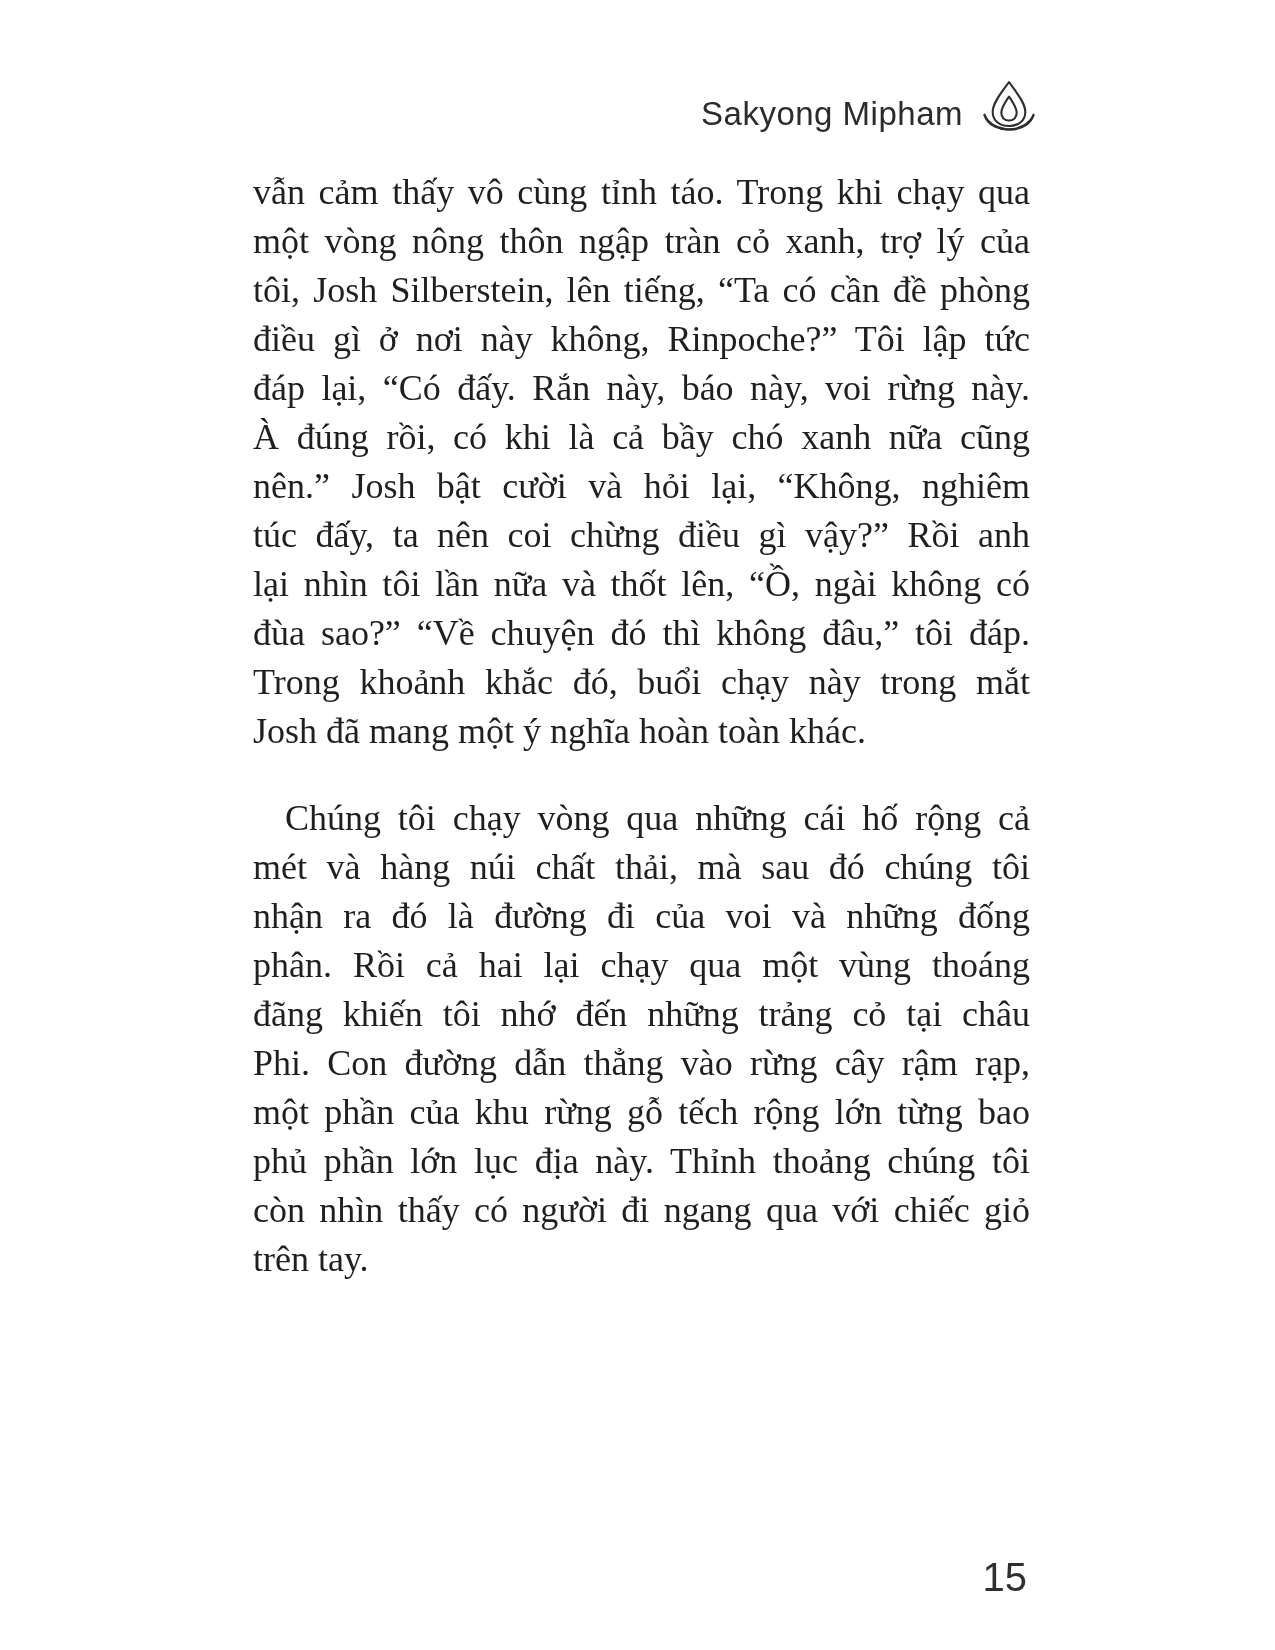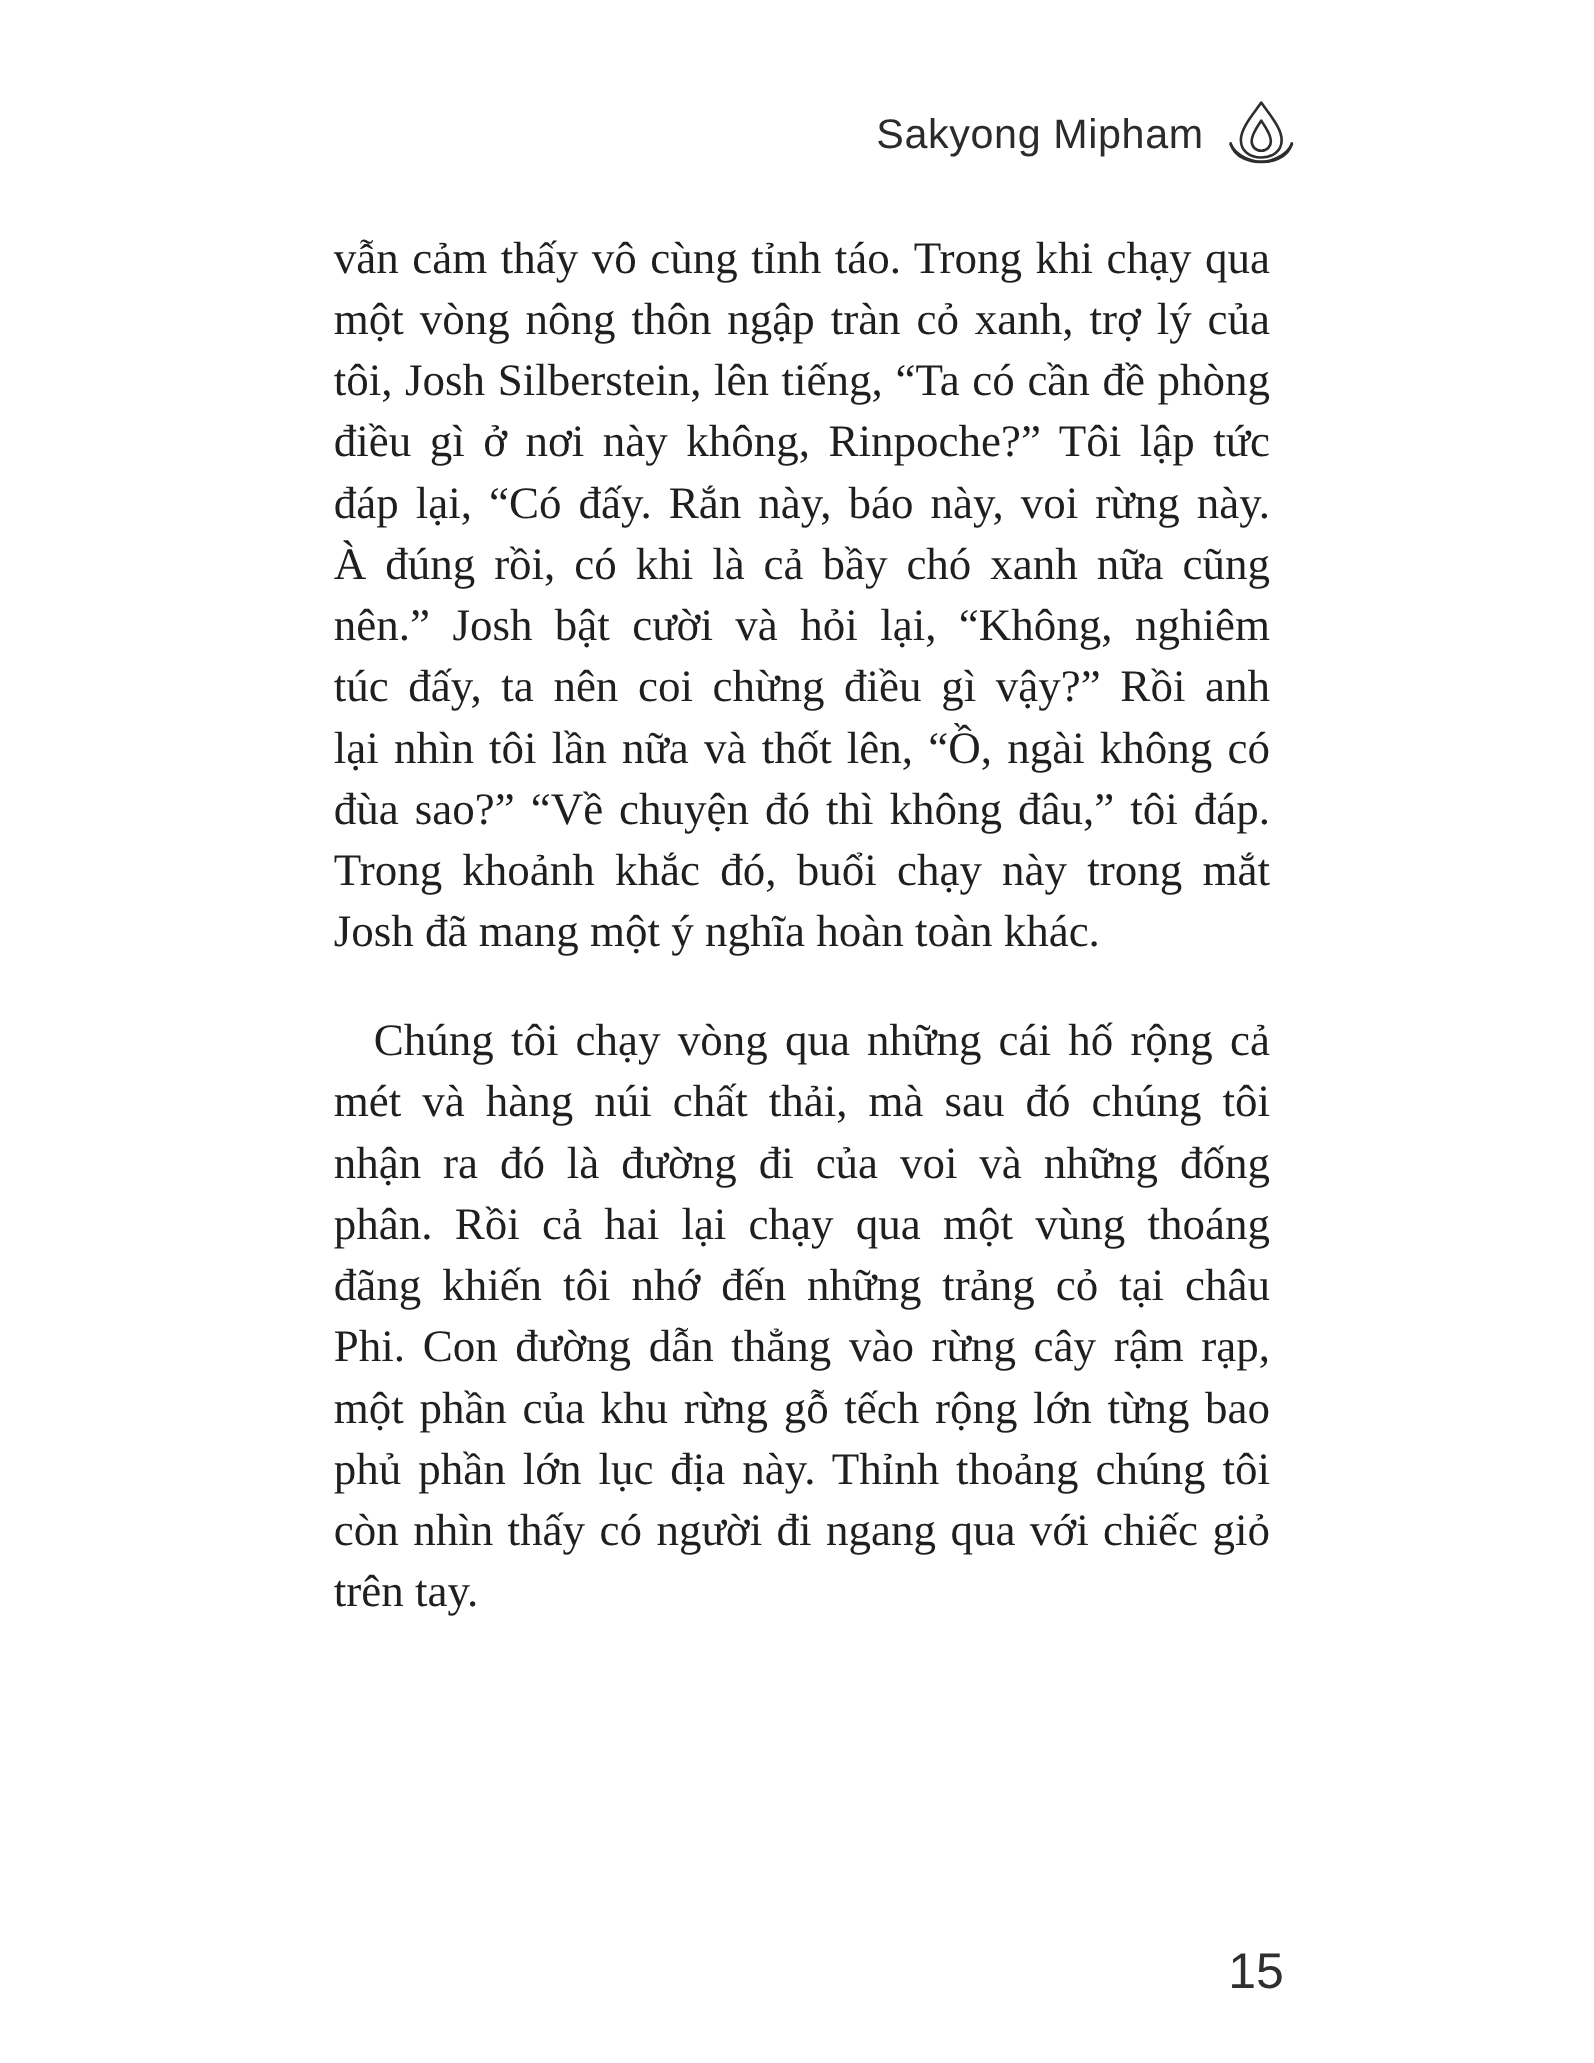--- a/index.html
+++ b/index.html
@@ -11,21 +11,21 @@
     font-family: "Liberation Serif", "DejaVu Serif", serif;
     overflow: hidden;
   }
 
   
   .page-header {
     position: absolute;
     top: 80px;
     right: 237px;
     display: flex;
-    align-items: center;
+    align-items: flex-end;
     gap: 17px;
   }
   .author {
     font-family: "Liberation Sans", "DejaVu Sans", sans-serif;
     font-size: 33px;
     color: #2b2b2b;
     letter-spacing: 0.5px;
     white-space: nowrap;
   }
   .logo { display: block; width: 58px; height: 53px; }
@@ -34,21 +34,21 @@
   
   .text-block {
     position: absolute;
     left: 253px;
     top: 168px;
     width: 777px;
     font-size: 36px;
     line-height: 49px;
     color: #1f1f1f;
   }
-  .para { margin: 14px; }
+  .para { margin: 0; }
   .para + .para { margin-top: 38px; }
   .line {
     text-align: justify;
     text-align-last: justify;
     white-space: nowrap;
   }
   .line.align-left { text-align-last: left; }
   .line.indent { text-indent: 32px; }
 
   

